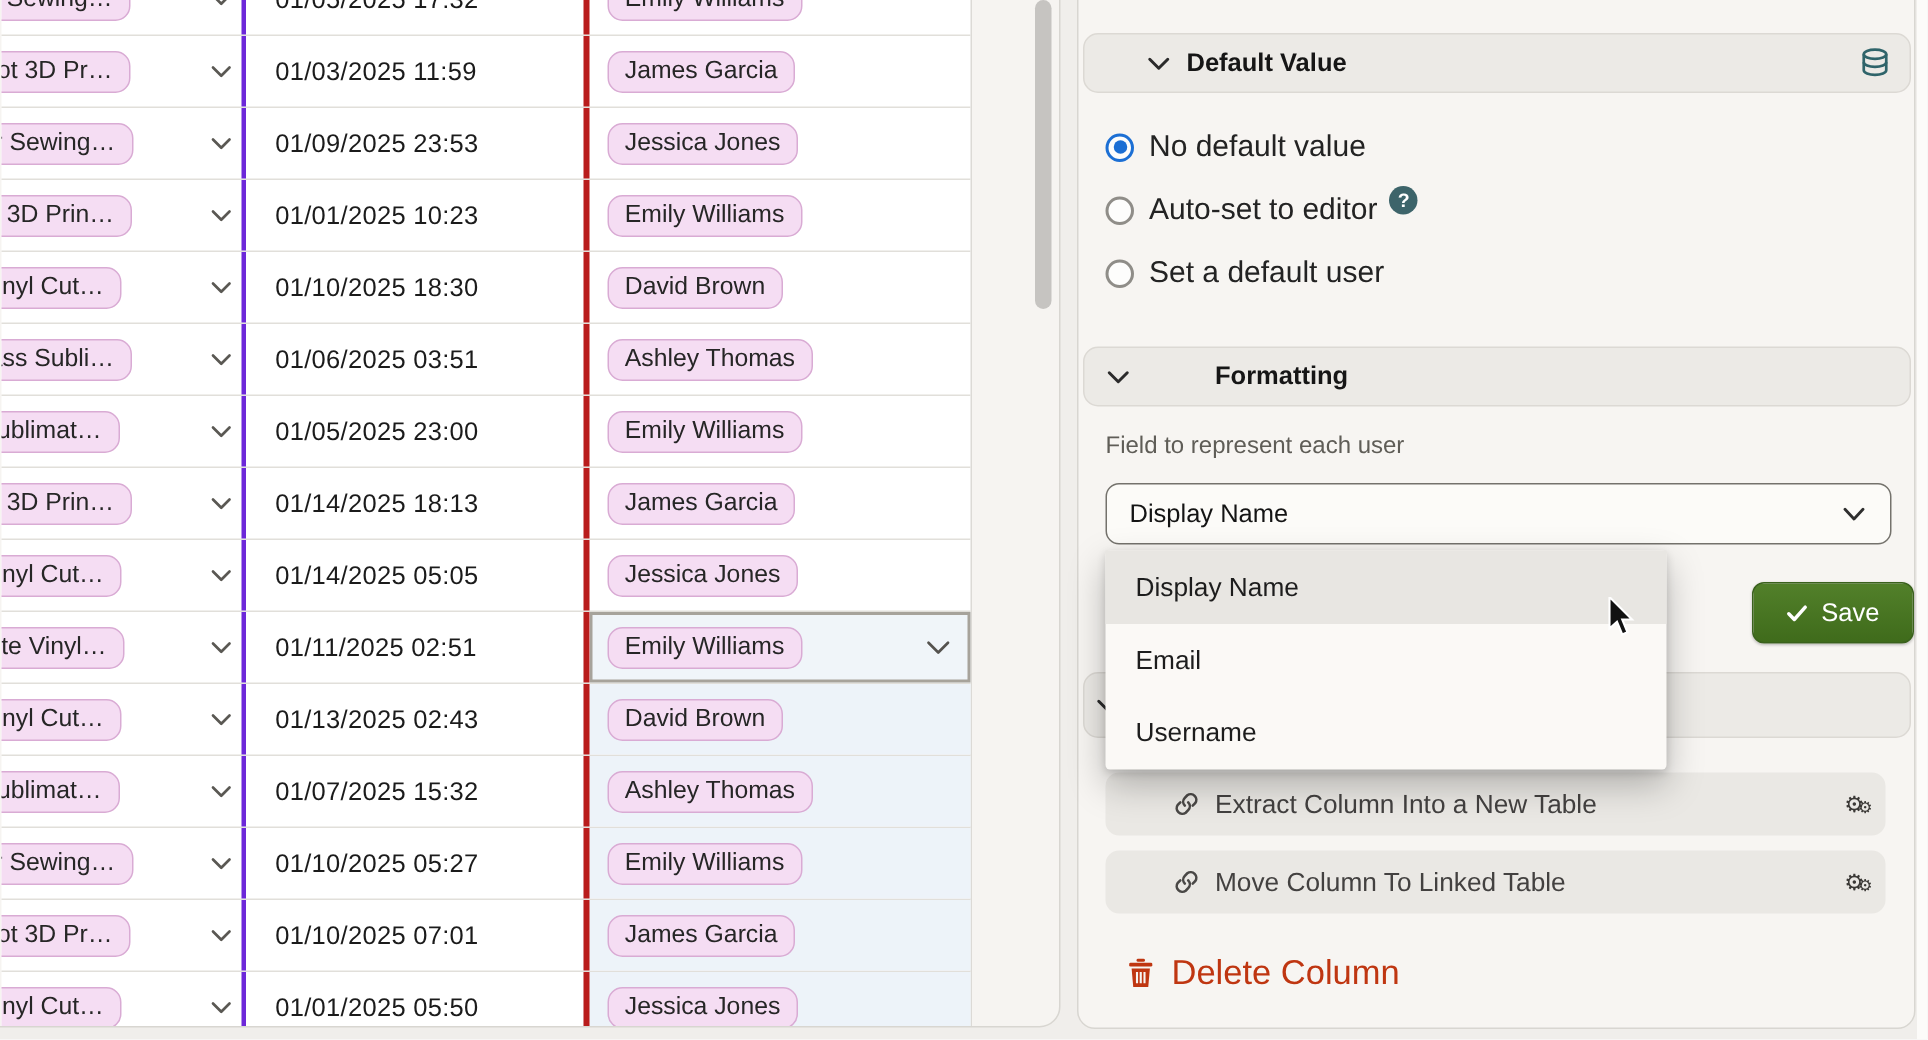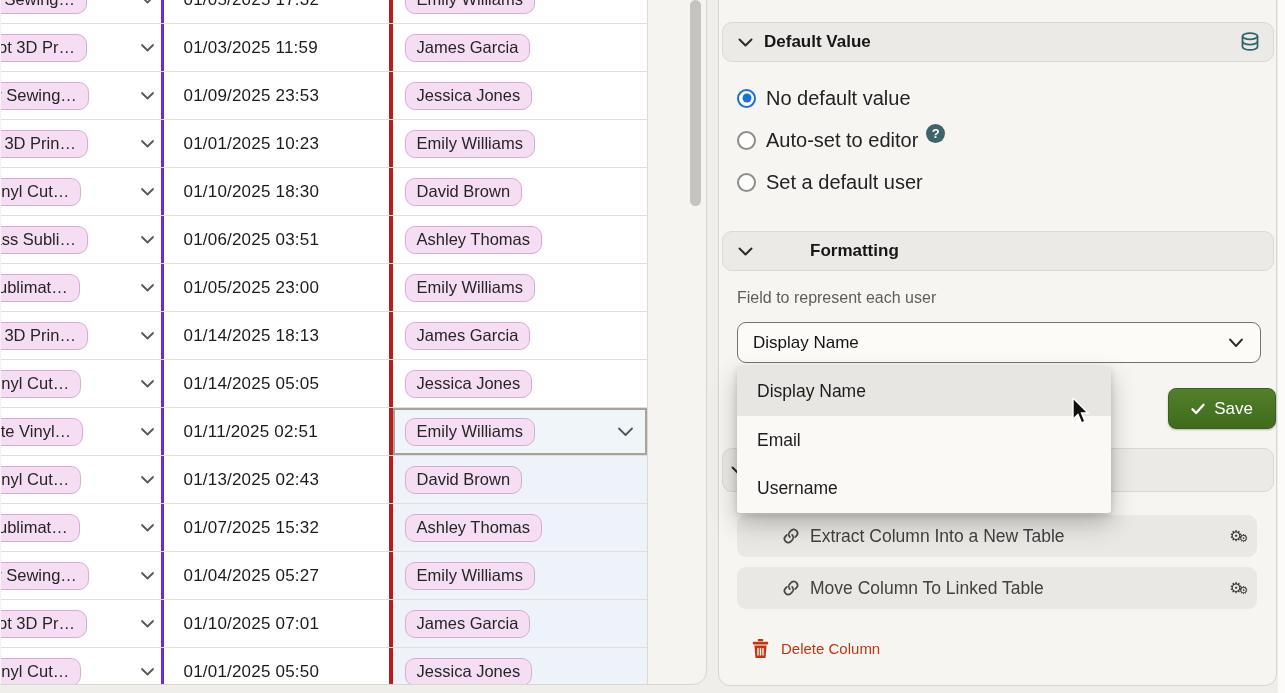--- a/index.html
+++ b/index.html
@@ -100,21 +100,21 @@
     position:absolute; left:737px; width:520px; height:42px;
     background:#eae8e4; border-radius:9px; display:flex; align-items:center;padding-left:31px;
   }
   .actionrow .licon { margin-left:14px; line-height:0; }
   .actionrow .albl { margin-left:10px; font-size:17.5px; color:#434140; }
   .gears { margin-left:auto; margin-right:14px; color:#3b3936;
            font-family:"DejaVu Sans", sans-serif; font-size:15px; position:relative; line-height:0; }
   .gears .g2 { position:absolute; font-size:11px; left:9px; top:3px; }
   .deleterow { position:absolute; left:737px; top:631px; height:34px;
                display:flex; align-items:center; }
-  .deleterow .dlbl { margin-left:12px; font-size:15px; color:#bf3611; }
+  .deleterow .dlbl { margin-left:12px; font-size:23px; color:#bf3611; }
   .deleterow .ticon { margin-left:15px; line-height:0; }
   .cursor { position:absolute; left:1072px; top:398px; z-index:50; line-height:0; }
 </style>
 </head>
 <body>
 
 <div class="tcard">
   <div class="tcols">
 
     <div class="trow">
@@ -301,21 +301,21 @@
     </div>
 
     <div class="trow">
       <div class="cell c1">
         <span class="pill">er Sewing…</span>
         <span class="rowchev"><svg width="15" height="9" viewBox="0 0 15 9">
               <path d="M2 1.5 L7.5 7 L13 1.5" stroke="#5a5853" stroke-width="1.8" fill="none" stroke-linecap="round" stroke-linejoin="round"></path>
             </svg></span>
       </div>
       <div class="cell c2">
-          <span>01/04/2025 05:27</span>
+          <span>01/10/2025 05:27</span>
         </div>
       <div class="cell c3 range">
           <span class="pill">Emily Williams</span>
         </div>
     </div>
 
     <div class="trow">
       <div class="cell c1">
         <span class="pill">Bot 3D Pr…</span>
         <span class="rowchev"><svg width="15" height="9" viewBox="0 0 15 9">
@@ -346,21 +346,21 @@
     </div>
 
   </div>
 </div>
 
 <div class="vscroll"></div>
 
 <div class="pcard"></div>
 <div class="rgutter"></div>
 
-<div class="sechdr" style="top:22px;">
+<div class="sechdr" style="top:22px;padding-left:27px;">
   <span class="chev"><svg width="15" height="9" viewBox="0 0 15 9">
         <path d="M1.5 1.5 L7.5 7.5 L13.5 1.5" stroke="#2b2b2b" stroke-width="2" fill="none" stroke-linecap="round" stroke-linejoin="round"></path>
       </svg></span>
   <span class="ttl">Default Value</span>
   <span class="righticon">
     <svg width="20" height="21" viewBox="0 0 20 21" fill="none" stroke="#2f646a" stroke-width="1.8">
       <ellipse cx="10" cy="4.2" rx="7.5" ry="3.1"></ellipse>
       <path d="M2.5 4.2 v5.3 c0 1.7 3.35 3.1 7.5 3.1 s7.5-1.4 7.5-3.1 V4.2"></path>
       <path d="M2.5 9.5 v5.3 c0 1.7 3.35 3.1 7.5 3.1 s7.5-1.4 7.5-3.1 V9.5"></path>
     </svg>

